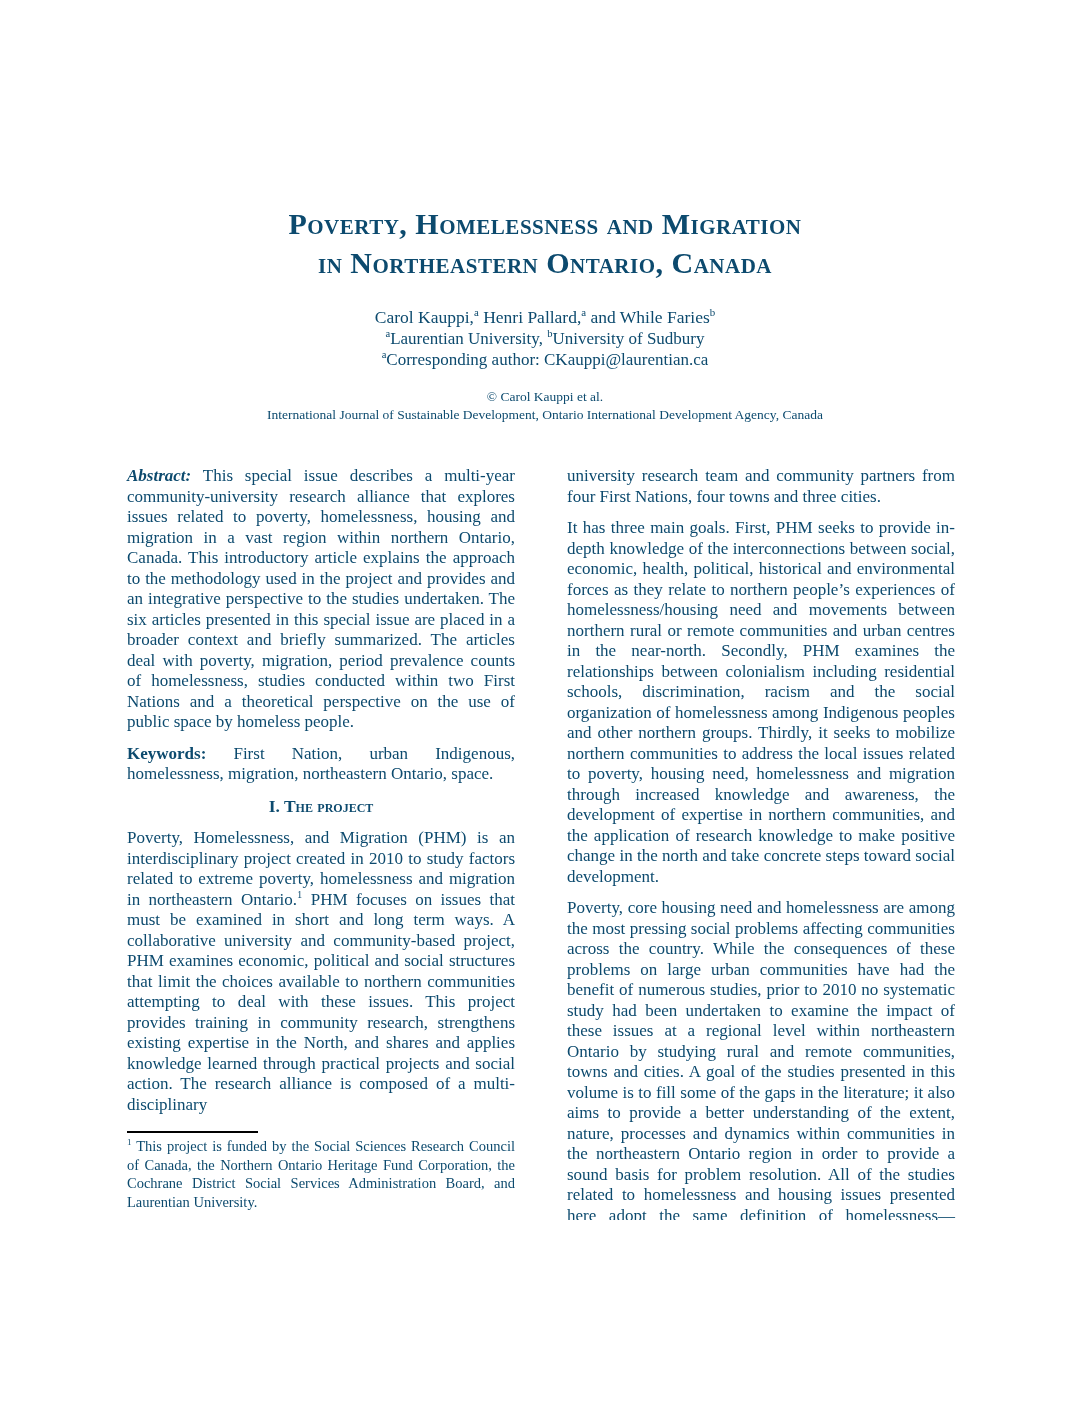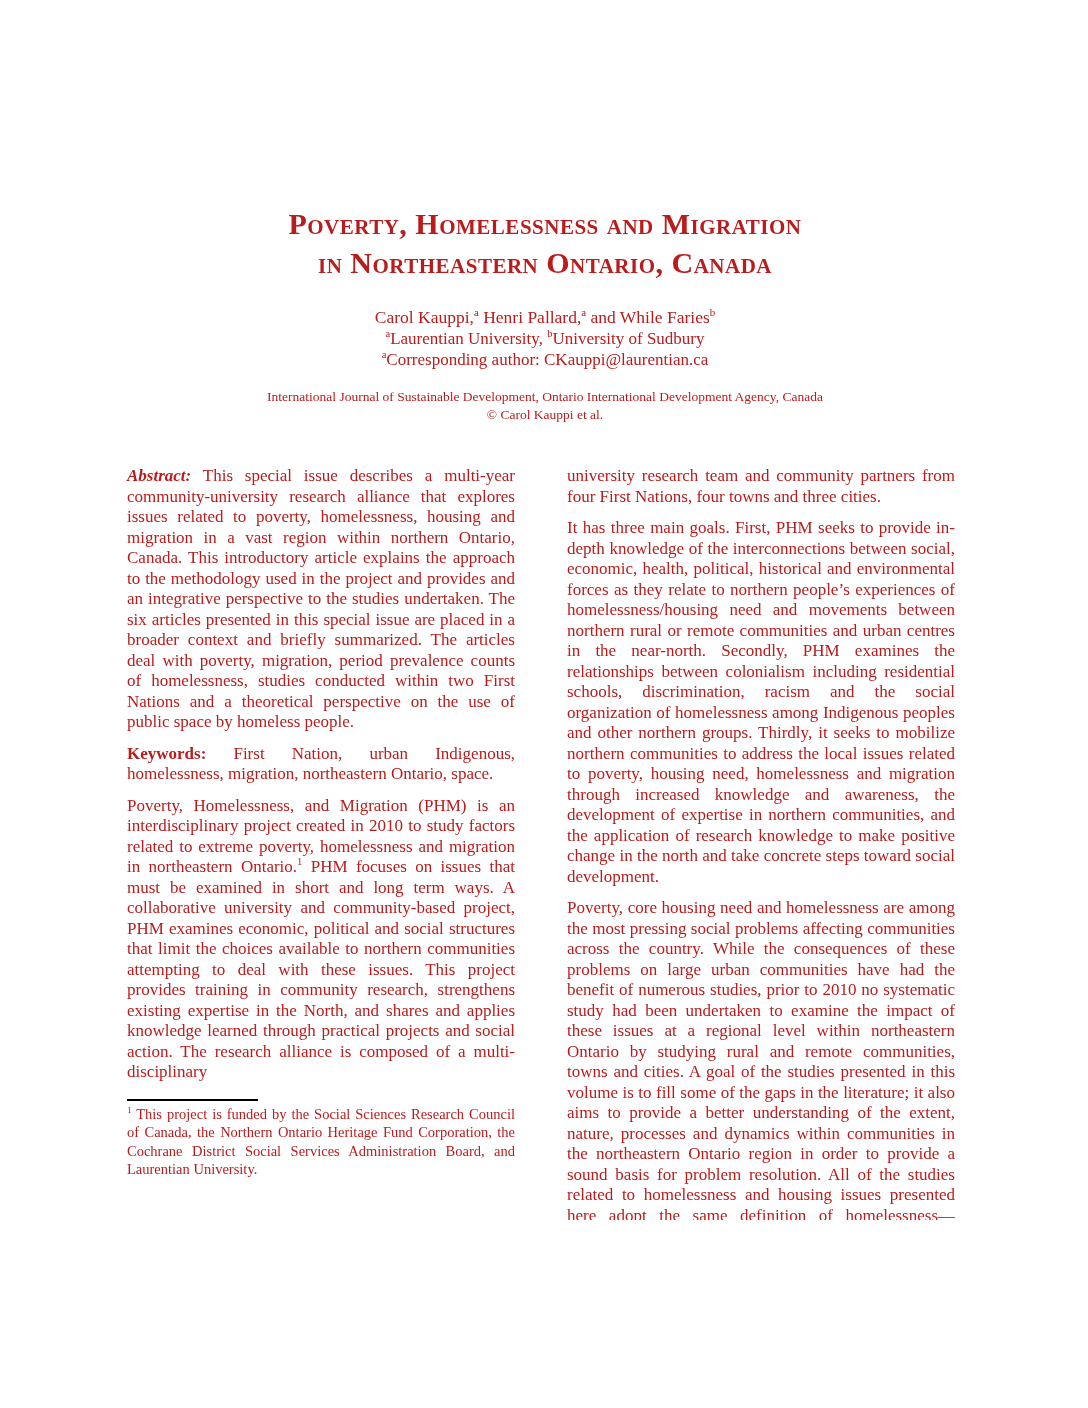--- a/index.html
+++ b/index.html
@@ -1,21 +1,21 @@
 <!DOCTYPE html>
 <html><head>
 <meta charset="utf-8">
 <style>
   html, body { margin: 0; padding: 0; background: #ffffff; }
   .page {
     position: relative;
     width: 1088px;
     height: 1220px;
     background: #ffffff;
-    color: #b91c1c;
+    color: #0c4a6e;
     font-family: "Liberation Serif", "DejaVu Serif", serif;
     box-sizing: border-box;
     padding: 204px 125px 0 127px;
     overflow: hidden;
   }
   
   .titleblock { text-align: center; }
   h1.paper-title {
     margin: 0;
     font-size: 30px;
@@ -83,32 +83,33 @@
       <span class="tline">in Northeastern Ontario, Canada</span>
     </h1>
 
     <div class="byline"><span>Carol Kauppi,</span><sup>a</sup><span> Henri Pallard,</span><sup>a</sup><span> and While Faries</span><sup>b</sup></div>
 
     <div class="affil"><sup>a</sup><span>Laurentian University, </span><sup>b</sup><span>University of Sudbury</span></div>
 
     <div class="affil"><sup>a</sup><span>Corresponding author: CKauppi@laurentian.ca</span></div>
 
     <div class="pubblock">
+      <div>© Carol Kauppi et al.</div>
       <div>International Journal of Sustainable Development, Ontario International Development Agency, Canada</div>
-      <div>© Carol Kauppi et al.</div>
     </div>
   </header>
 
   <main class="columns">
 
     <section class="col">
       <p class="para"><span class="abstract-label">Abstract:</span><span> This special issue describes a multi-year community-university research alliance that explores issues related to poverty, homelessness, housing and migration in a vast region within northern Ontario, Canada. This introductory article explains the approach to the methodology used in the project and provides and an integrative perspective to the studies undertaken. The six articles presented in this special issue are placed in a broader context and briefly summarized. The articles deal with poverty, migration, period prevalence counts of homelessness, studies conducted within two First Nations and a theoretical perspective on the use of public space by homeless people.</span></p>
 
       <p class="para"><span class="keywords-label">Keywords:</span><span> First Nation, urban Indigenous, homelessness, migration, northeastern Ontario, space.</span></p>
 
+      <h2 class="section-heading">I. The project</h2>
 
       <p class="para"><span>Poverty, Homelessness, and Migration (PHM) is an interdisciplinary project created in 2010 to study factors related to extreme poverty, homelessness and migration in northeastern Ontario.</span><sup>1</sup><span> PHM focuses on issues that must be examined in short and long term ways. A collaborative university and community-based project, PHM examines economic, political and social structures that limit the choices available to northern communities attempting to deal with these issues. This project provides training in community research, strengthens existing expertise in the North, and shares and applies knowledge learned through practical projects and social action. The research alliance is composed of a multi-disciplinary</span></p>
 
       <div class="footnote-area">
         <div class="footnote-rule"></div>
         <p class="footnote"><sup>1</sup><span> This project is funded by the Social Sciences Research Council of Canada, the Northern Ontario Heritage Fund Corporation, the Cochrane District Social Services Administration Board, and Laurentian University.</span></p>
       </div>
     </section>
 
     <section class="col">

